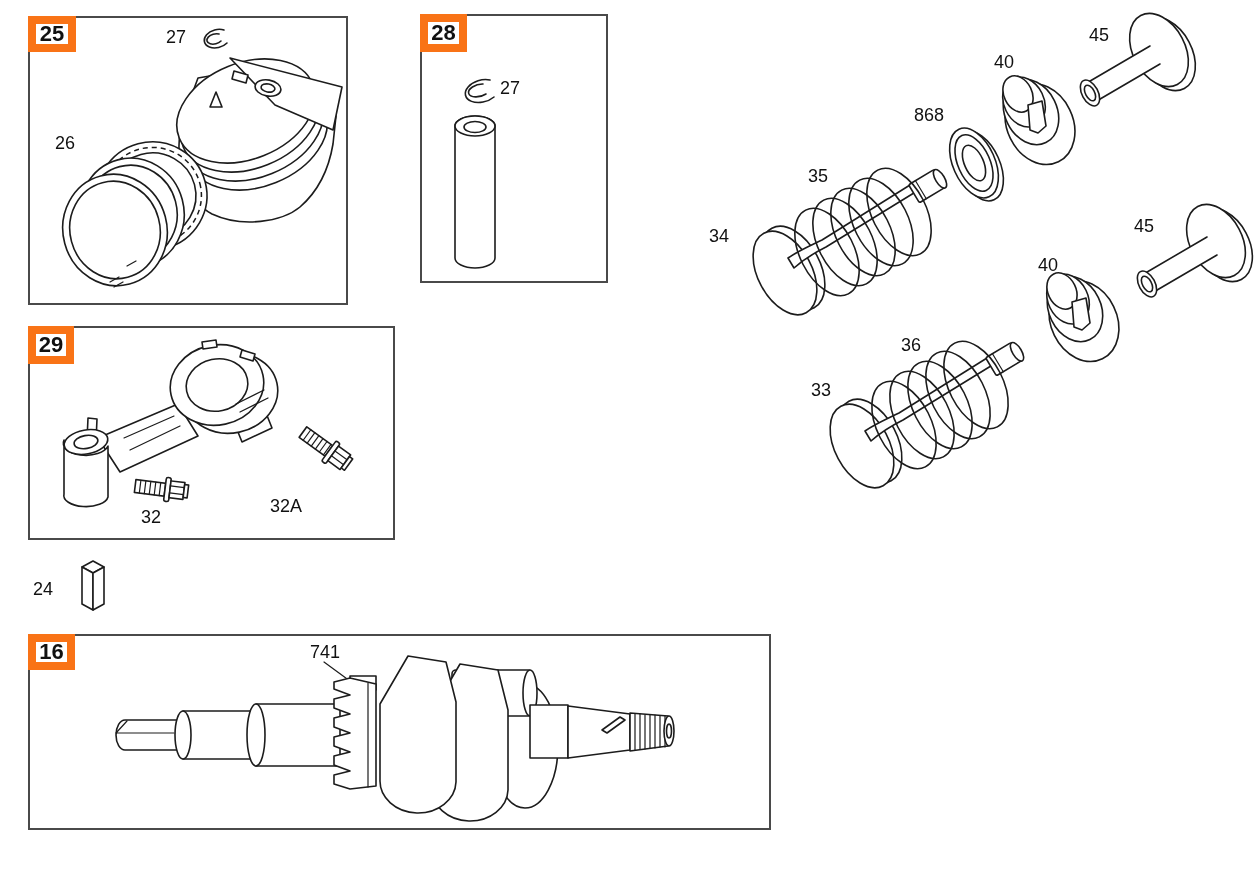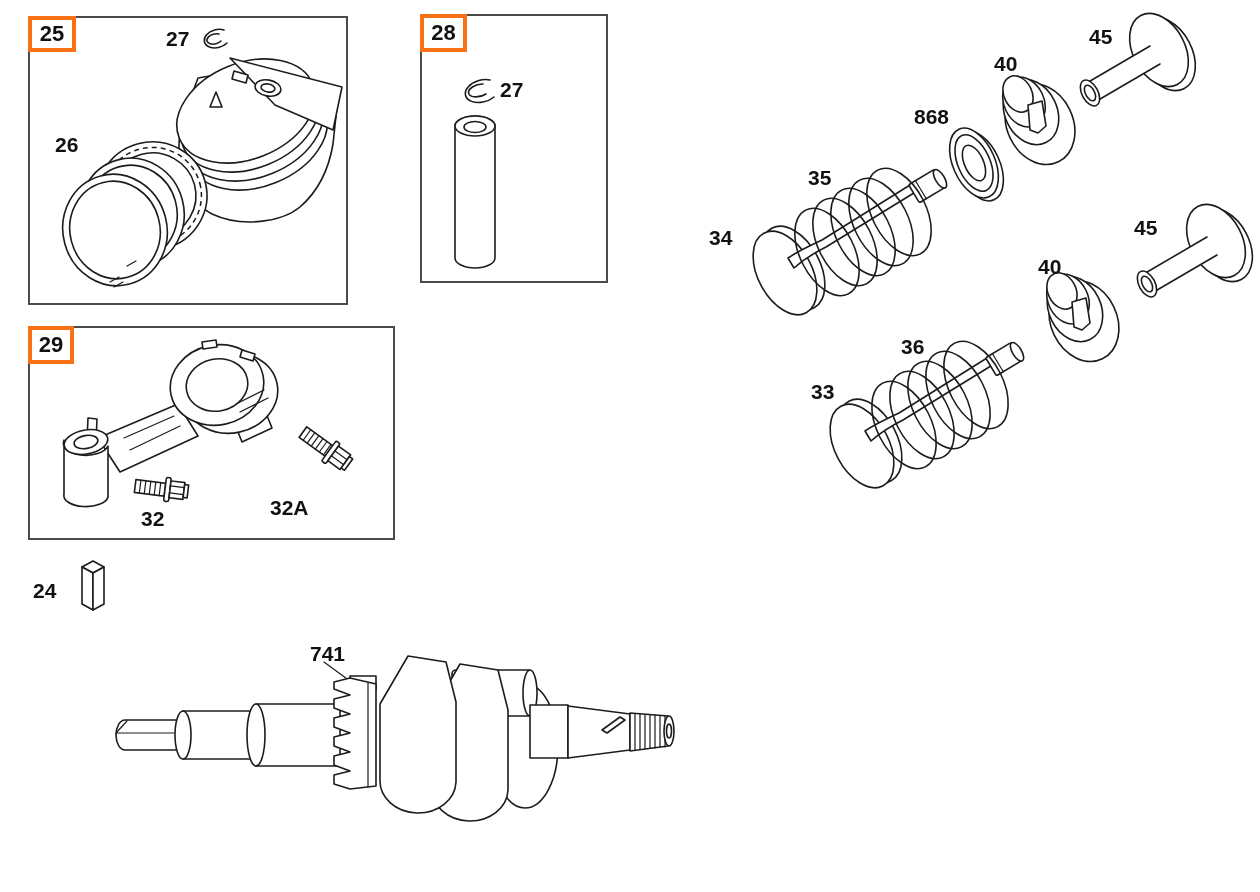--- a/index.html
+++ b/index.html
@@ -1,22 +1,22 @@
 <!DOCTYPE html>
 <html><head>
 <meta charset="utf-8">
 <style>
   html,body{margin:0;padding:0;background:#fff;}
   .canvas{position:relative;width:1260px;height:892px;background:#fff;overflow:hidden;
           font-family:"Liberation Sans",sans-serif;color:#111;}
   .frame{position:absolute;border:2px solid #4a4a4a;background:transparent;box-sizing:border-box;}
-  .frame-num{position:absolute;top:-2px;left:-2px;border:4px solid #f97316;background:#fff;
+  .frame-num{position:absolute;top:-2px;left:-2px;border:8px solid #f97316;background:#fff;
              display:flex;align-items:center;justify-content:center;
              font-size:22px;font-weight:bold;box-sizing:border-box;}
-  .plabel{position:absolute;font-size:21px;font-weight:bold;line-height:1;white-space:nowrap;}
+  .plabel{position:absolute;font-size:18px;font-weight:normal;line-height:1;white-space:nowrap;}
   .caption{position:absolute;font-size:20px;line-height:1.2;white-space:nowrap;}
   svg.part{position:absolute;overflow:visible;}
   .s{fill:#fff;stroke:#1c1c1c;stroke-width:1.6;stroke-linejoin:round;stroke-linecap:round;}
   .n{fill:none;stroke:#1c1c1c;stroke-width:1.6;stroke-linejoin:round;stroke-linecap:round;}
   .t{fill:none;stroke:#1c1c1c;stroke-width:1.2;stroke-linejoin:round;stroke-linecap:round;}
   .d{fill:none;stroke:#1c1c1c;stroke-width:1.5;stroke-dasharray:5 4;}
   .f{fill:#fff;stroke:none;}
 </style>
 </head>
 <body>
@@ -29,20 +29,25 @@
     </div>
   </div>
   <div class="frame" style="left:420px;top:14px;width:188px;height:269px;padding-left:12px;">
     <div class="frame-num" style="width:47px;height:38px;">
       <span>28</span>
     </div>
   </div>
   <div class="frame" style="left:28px;top:326px;width:367px;height:214px;">
     <div class="frame-num" style="width:46px;height:38px;">
       <span>29</span>
+    </div>
+  </div>
+  <div class="frame" style="left:28px;top:634px;width:743px;height:196px;">
+    <div class="frame-num" style="width:47px;height:36px;">
+      <span>16</span>
     </div>
   </div>
 
   <svg class="part" style="left:28px;top:16px;" width="320" height="289" viewBox="0 0 320 289">
     <g>
       <path class="s" d="M153,108 C146,148 158,184 184,198 C214,212 254,206 272,191 C287,178 300,158 305,128 L308,100 L240,50 L170,62 Z"></path>
       <ellipse class="s" cx="230" cy="122" rx="72" ry="48" transform="rotate(-22 230 122)"></ellipse>
       <ellipse class="s" cx="226" cy="113" rx="72" ry="48" transform="rotate(-22 226 113)"></ellipse>
       <ellipse class="s" cx="222" cy="104" rx="72" ry="48" transform="rotate(-22 222 104)"></ellipse>
       <ellipse class="s" cx="218" cy="95" rx="72" ry="48" transform="rotate(-22 218 95)"></ellipse>

